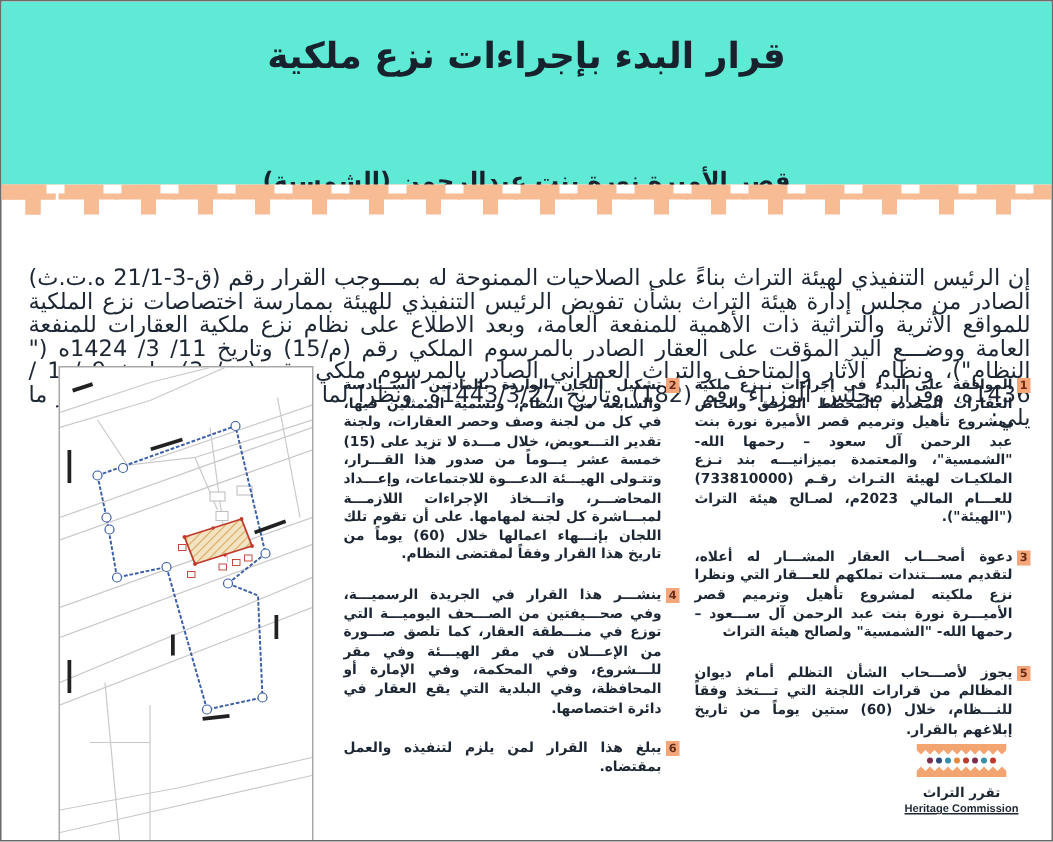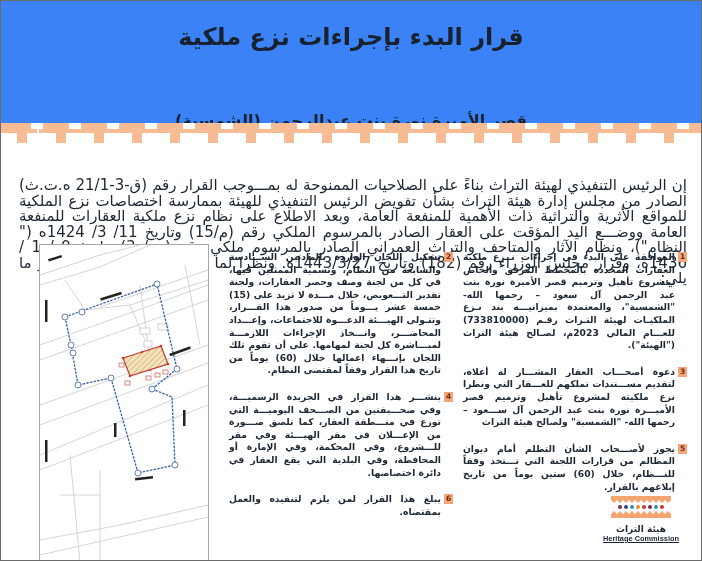--- a/index.html
+++ b/index.html
@@ -6,21 +6,21 @@
   body {
     width:702px; height:561px; overflow:hidden; background:#ffffff;
     font-family:"DejaVu Sans", sans-serif; color:#1f2a36;
   }
   .frame {
     position:absolute; left:0; top:0; width:700px; height:559px;
     border:1px solid #6b6b6b; background:#fff; overflow:hidden;
   }
   .header {
     position:absolute; left:0; top:0; width:700px; height:122px;
-    background:#3b82f6;
+    background:#5eead4;
   }
   .teeth {
     position:absolute; left:0; top:122px; width:700px; height:24px;
   }
   .title {
     position:absolute; left:0; right:0; top:22px; text-align:center;
     font-size:24px; font-weight:bold; color:#18222e; direction:rtl;
   }
   .subtitle {
     position:absolute; left:0; right:0; top:74px; text-align:center;
@@ -265,17 +265,17 @@
         <circle cx="9" cy="11" r="2" fill="#7a2e4a"></circle>
         <circle cx="15" cy="11" r="2" fill="#2e4a7a"></circle>
         <circle cx="21" cy="11" r="2" fill="#3a8fa8"></circle>
         <circle cx="27" cy="11" r="2" fill="#e38b3c"></circle>
         <circle cx="33" cy="11" r="2" fill="#c0392b"></circle>
         <circle cx="39" cy="11" r="2" fill="#7a2e4a"></circle>
         <circle cx="45" cy="11" r="2" fill="#3a8fa8"></circle>
         <circle cx="51" cy="11" r="2" fill="#c0392b"></circle>
       </g>
     </svg>
-    <div class="logo-ar">هيئة التراث</div>
+    <div class="logo-ar">تقرر التراث</div>
     <div class="logo-en">Heritage Commission</div>
   </div>
 
 </div>
 
 </body></html>

